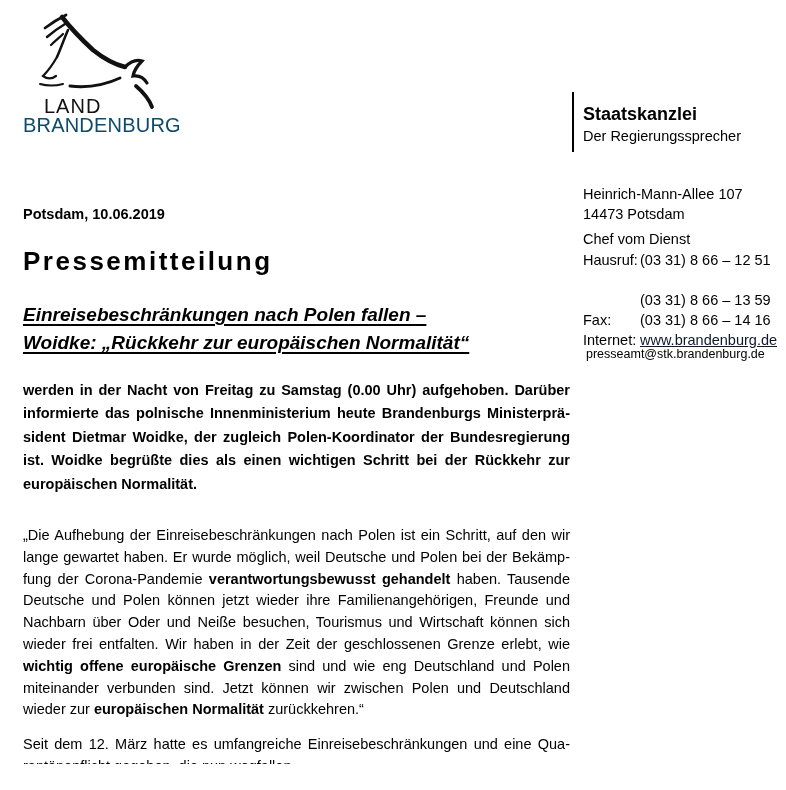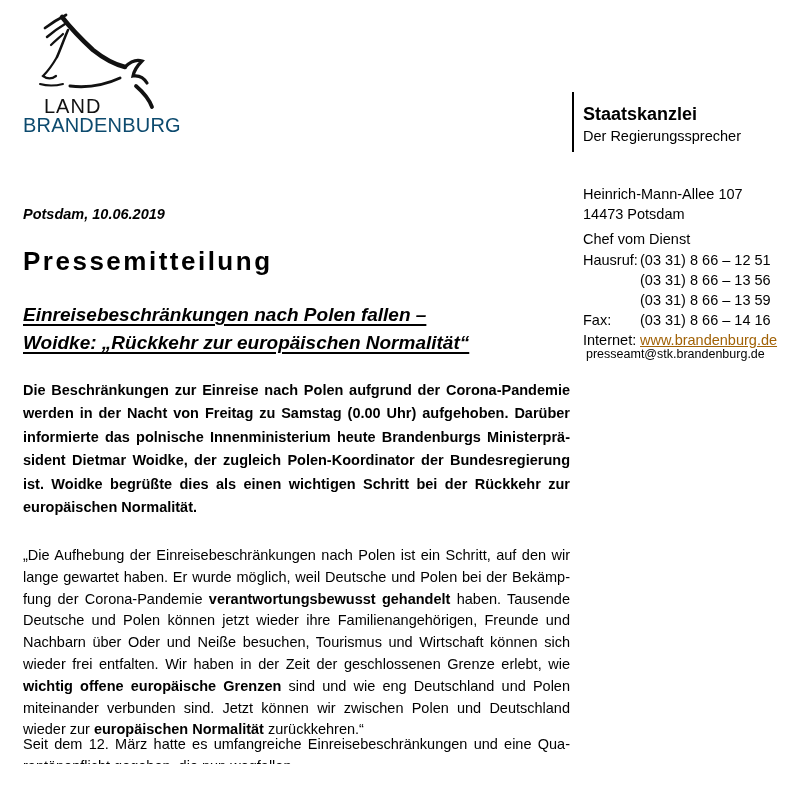--- a/index.html
+++ b/index.html
@@ -18,37 +18,37 @@
   
   .vrule { position:absolute; left:572px; top:92px; width:1.5px; height:60px; background:#000; }
   .sender-name { position:absolute; left:583px; top:104px; font-size:18px; font-weight:bold; }
   .sender-dept { position:absolute; left:583px; top:128px; font-size:14.5px; }
   .addr { position:absolute; left:583px; top:184px; font-size:14.5px; line-height:20px; }
   .duty { position:absolute; left:583px; top:231px; font-size:14.5px; }
   .contact { position:absolute; left:583px; top:250px; font-size:14.5px; }
   .crow { display:flex; height:20px; line-height:20px; white-space:nowrap; }
   .clabel { width:57px; flex:0 0 57px; }
   .cvalue { }
-  a.cvalue { color:#a16207; text-decoration:underline; }
+  a.cvalue { color:#0f172a; text-decoration:underline; }
   .email { position:absolute; left:578px; top:347px; font-size:12.5px;padding-left:8px; }
   
-  .dateline { position:absolute; left:23px; top:206px; font-size:14.5px; font-weight:bold;font-style:italic; }
+  .dateline { position:absolute; left:23px; top:206px; font-size:14.5px; font-weight:bold; }
   .doc-type {
     position:absolute; left:23px; top:246px; font-size:26px; font-weight:bold; letter-spacing:2.5px;
   }
   .headline {
     position:absolute; left:23px; top:301px; font-size:19px; font-weight:bold; font-style:italic;
     line-height:28px;
   }
   .headline .hline {
     text-decoration:underline; text-decoration-thickness:2px; text-underline-offset:3px;
   }
   .para { position:absolute; left:23px; width:547px; font-size:14.5px; }
   .p1 { top:379px; font-weight:bold; line-height:23.4px; }
-  .p2 { top:525px; line-height:21.8px;margin-top:20px; }
+  .p2 { top:525px; line-height:21.8px; }
   .p3 { top:733px; line-height:22px; }
   .tline { text-align:justify; text-align-last:justify; white-space:normal; }
   .tline.last { text-align-last:left; }
   .seg b, b.seg { font-weight:bold; }
 </style>
 </head>
 <body>
 
 <div class="page">
 
@@ -75,21 +75,20 @@
     <div>14473 Potsdam</div>
   </div>
   <div class="duty">Chef vom Dienst</div>
   <div class="contact">
       <div class="crow">
         <span class="clabel">Hausruf:</span>
         <span class="cvalue">(03 31) 8 66 – 12 51</span>
       </div>
       <div class="crow">
         <span class="clabel"></span>
-        <span class="cvalue">(03 31) 8 66 – 13 56</span>
       </div>
       <div class="crow">
         <span class="clabel"></span>
         <span class="cvalue">(03 31) 8 66 – 13 59</span>
       </div>
       <div class="crow">
         <span class="clabel">Fax:</span>
         <span class="cvalue">(03 31) 8 66 – 14 16</span>
       </div>
       <div class="crow">
@@ -100,21 +99,20 @@
   <div class="email">presseamt@stk.brandenburg.de</div>
 
   <div class="dateline">Potsdam, 10.06.2019</div>
   <div class="doc-type">Pressemitteilung</div>
   <div class="headline">
     <div class="hline">Einreisebeschränkungen nach Polen fallen –</div>
     <div class="hline">Woidke: „Rückkehr zur europäischen Normalität“</div>
   </div>
 
   <div class="para p1">
-      <div class="tline"><span class="seg">Die Beschränkungen zur Einreise nach Polen aufgrund der Corona-Pandemie</span></div>
       <div class="tline"><span class="seg">werden in der Nacht von Freitag zu Samstag (0.00 Uhr) aufgehoben. Darüber</span></div>
       <div class="tline"><span class="seg">informierte das polnische Innenministerium heute Brandenburgs Ministerprä-</span></div>
       <div class="tline"><span class="seg">sident Dietmar Woidke, der zugleich Polen-Koordinator der Bundesregierung</span></div>
       <div class="tline"><span class="seg">ist. Woidke begrüßte dies als einen wichtigen Schritt bei der Rückkehr zur</span></div>
       <div class="tline last"><span class="seg">europäischen Normalität.</span></div>
     </div>
   <div class="para p2">
       <div class="tline"><span class="seg">„Die Aufhebung der Einreisebeschränkungen nach Polen ist ein Schritt, auf den wir</span></div>
       <div class="tline"><span class="seg">lange gewartet haben. Er wurde möglich, weil Deutsche und Polen bei der Bekämp-</span></div>
       <div class="tline"><span class="seg">fung der Corona-Pandemie </span><b class="seg">verantwortungsbewusst gehandelt</b><span class="seg"> haben. Tausende</span></div>

